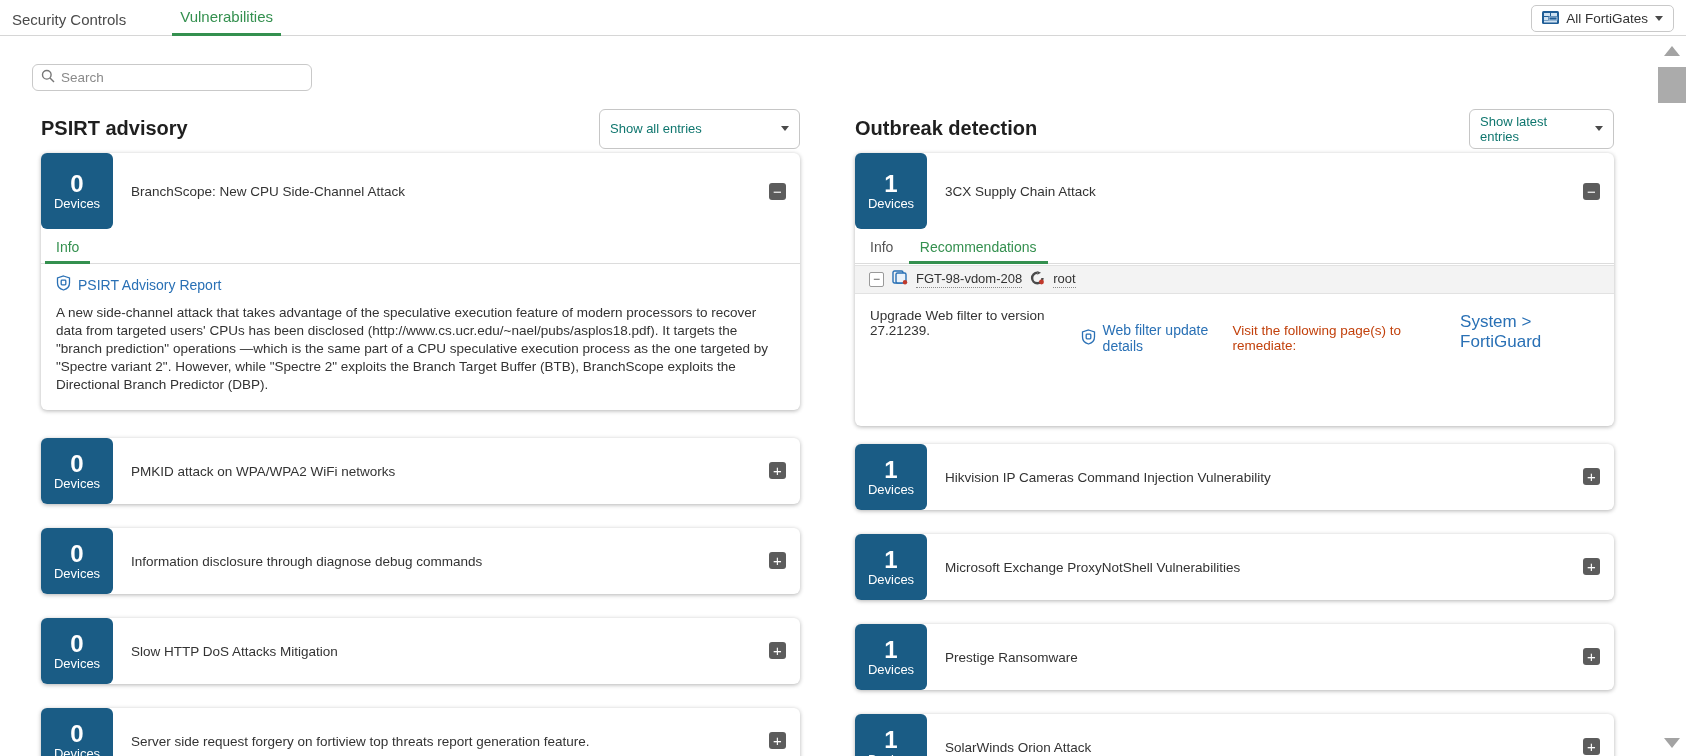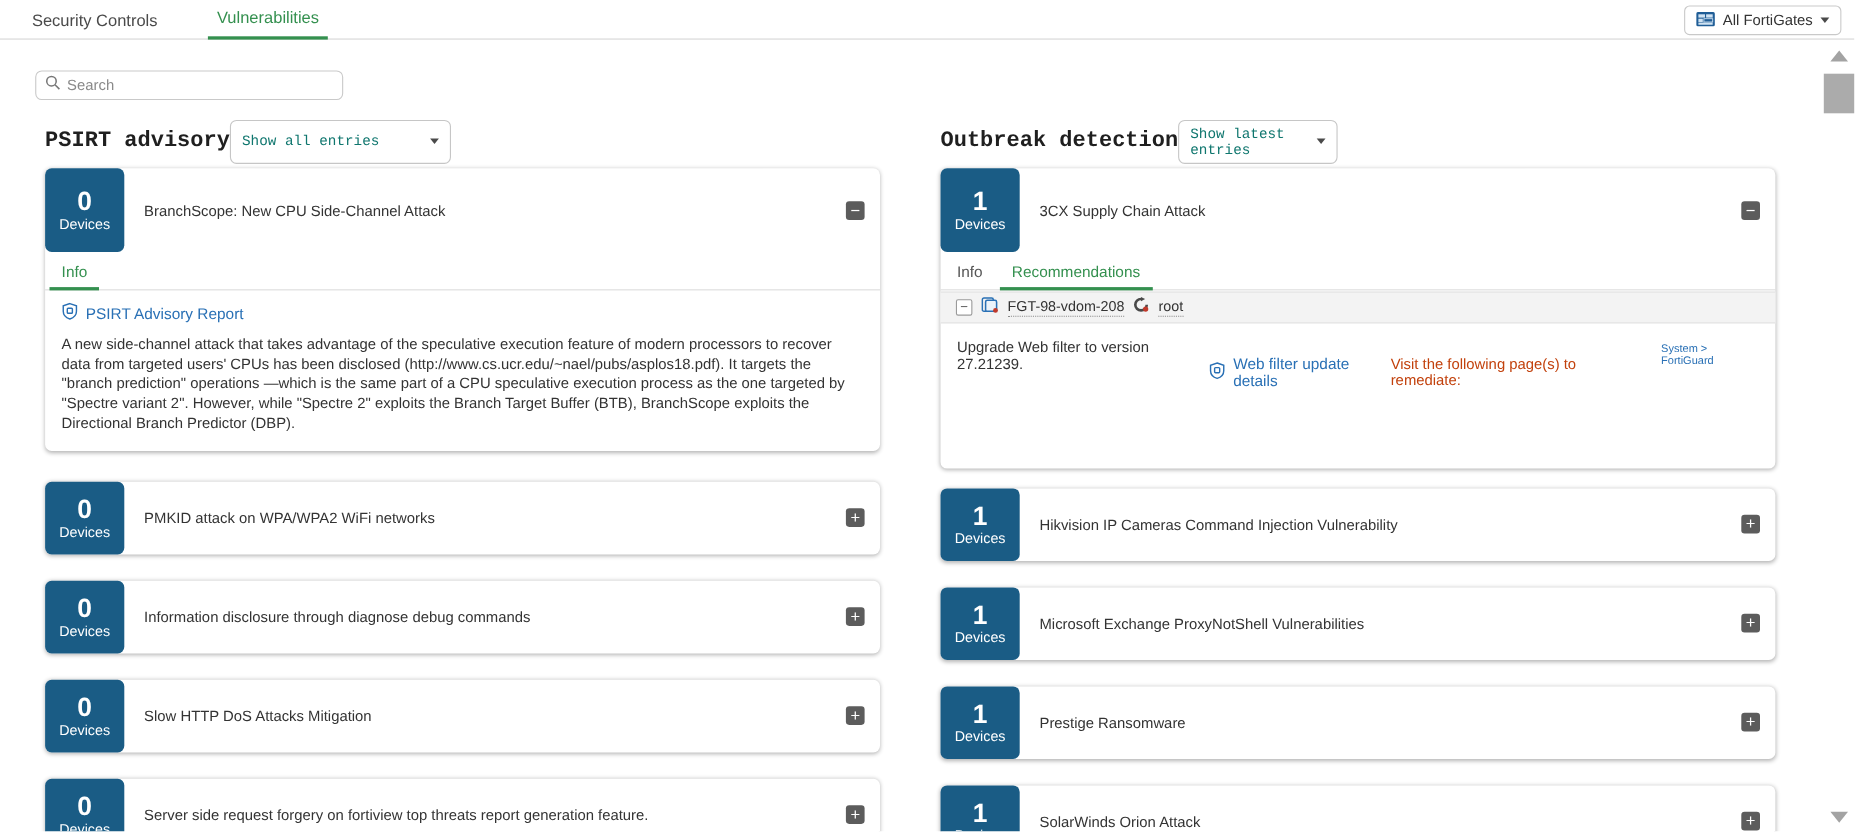--- a/index.html
+++ b/index.html
@@ -2,21 +2,21 @@
 <html><head>
 <meta charset="utf-8">
 <style>
   * { margin:0; padding:0; box-sizing:border-box; }
   html,body { width:1686px; height:756px; }
   body { font-family:"Liberation Sans", sans-serif; background:#fff; color:#333; }
   .page { position:relative; width:1686px; height:756px; overflow:hidden; background:#fff; }
 
   
   .topbar { position:absolute; top:0; left:0; right:0; height:36px; border-bottom:1px solid #d6d6d6; background:#fff; z-index:5; }
-  .top-tabs { display:flex; gap:38px; padding-left:21px; height:36px; align-items:flex-end; }
+  .top-tabs { display:flex; gap:38px; padding-left:4px; height:36px; align-items:flex-end; }
   .top-tab { font-size:15px; color:#4a4a4a; padding:0 8px; line-height:33px; cursor:pointer; }
   .top-tab.active { color:var(--green); border-bottom:3px solid var(--green); }
 
   .fg-selector { position:absolute; top:5px; right:12px; height:27px; display:flex; align-items:center; gap:7px;
     border:1px solid #c9c9c9; border-radius:5px; background:#fff; padding:0 10px; font-size:13.5px; color:#333; cursor:pointer; }
   .caret { width:0; height:0; border-left:4px solid transparent; border-right:4px solid transparent; border-top:5px solid #4a4a4a; }
 
   
   .scrollbar { position:absolute; top:40px; right:0; width:28px; bottom:0; }
   .scroll-arrow-up, .scroll-arrow-down { position:absolute; left:6px; width:0; height:0;
@@ -28,21 +28,21 @@
   
   .search-box { position:absolute; top:64px; left:32px; width:280px; height:27px; border:1px solid #c9c9c9;
     border-radius:6px; display:flex; align-items:center; padding:4px 8px; gap:6px; background:#fff; }
   .search-box input { border:none; outline:none; font-size:13.5px; color:#333; width:100%; font-family:inherit; background:transparent; }
   .search-box input::placeholder { color:#8a8a8a; }
 
   
   .col { position:absolute; top:112px; width:759px; }
   .col-left { left:41px; }
   .col-right { left:855px; }
-  .panel-header { display:flex; justify-content:flex-start; align-items:center; height:33px; margin-bottom:8px;font-family:Liberation Mono, monospace; }
+  .panel-header { display:flex; justify-content:space-between; align-items:center; height:33px; margin-bottom:8px; }
   .panel-title { font-size:20px; font-weight:bold; color:#1f1f1f; }
   .filter-dd { height:40px; border:1px solid #c6c6c6; border-radius:6px; background:#fff; display:flex;
     align-items:center; justify-content:space-between; padding:0 10px; font-size:13px; color:#0f766e; cursor:pointer; gap:10px; }
   .filter-dd.wide { width:201px; } .filter-dd.narrow { width:145px; }
 
   
   .card { position:relative; background:#fff; border-radius:6px; box-shadow:0 1px 4px rgba(0,0,0,0.3); }
   .card.collapsed { height:66px; margin-bottom:24px; }
   .card.expanded-l { height:257px; margin-bottom:28px; }
   .card.expanded-r { height:273px; margin-bottom:18px; }
@@ -71,21 +71,21 @@
   
   .device-row { position:absolute; top:112px; left:0; right:0; height:29px; background:#f3f3f3;
     border-top:1px solid #e2e2e2; border-bottom:1px solid #e2e2e2; display:flex; align-items:center; gap:8px; padding-left:14px; }
   .tree-toggle { width:15px; height:15px; border:1px solid #9a9a9a; border-radius:2px; background:#fff; color:#555;
     font-size:12px; line-height:13px; text-align:center; cursor:pointer; }
   .dotted { font-size:13px; color:#333; border-bottom:1px dotted #8a8a8a; padding-bottom:1px; cursor:pointer; }
   .reco-body { position:absolute; top:155px; left:15px; right:15px; display:flex; }
   .reco-text { font-size:13.5px; color:#333; }
   .reco-body .link-row { margin-top:14px; }
   .remediate-label { margin-top:15px; font-size:13.5px; color:#c2410c; }
-  .remediate-link { margin-top:4px; margin-left:19px; color:var(--link-blue); font-size:10px; cursor:pointer; }
+  .remediate-link { margin-top:4px; margin-left:19px; color:var(--link-blue); font-size:17px; cursor:pointer; }
 
   :root { --green:#34904f; --badge-blue:#1a5c85; --link-blue:#2970b5; }
 </style>
 </head>
 <body>
 
 <div class="page">
 
   <div class="topbar">
     <div class="top-tabs">

